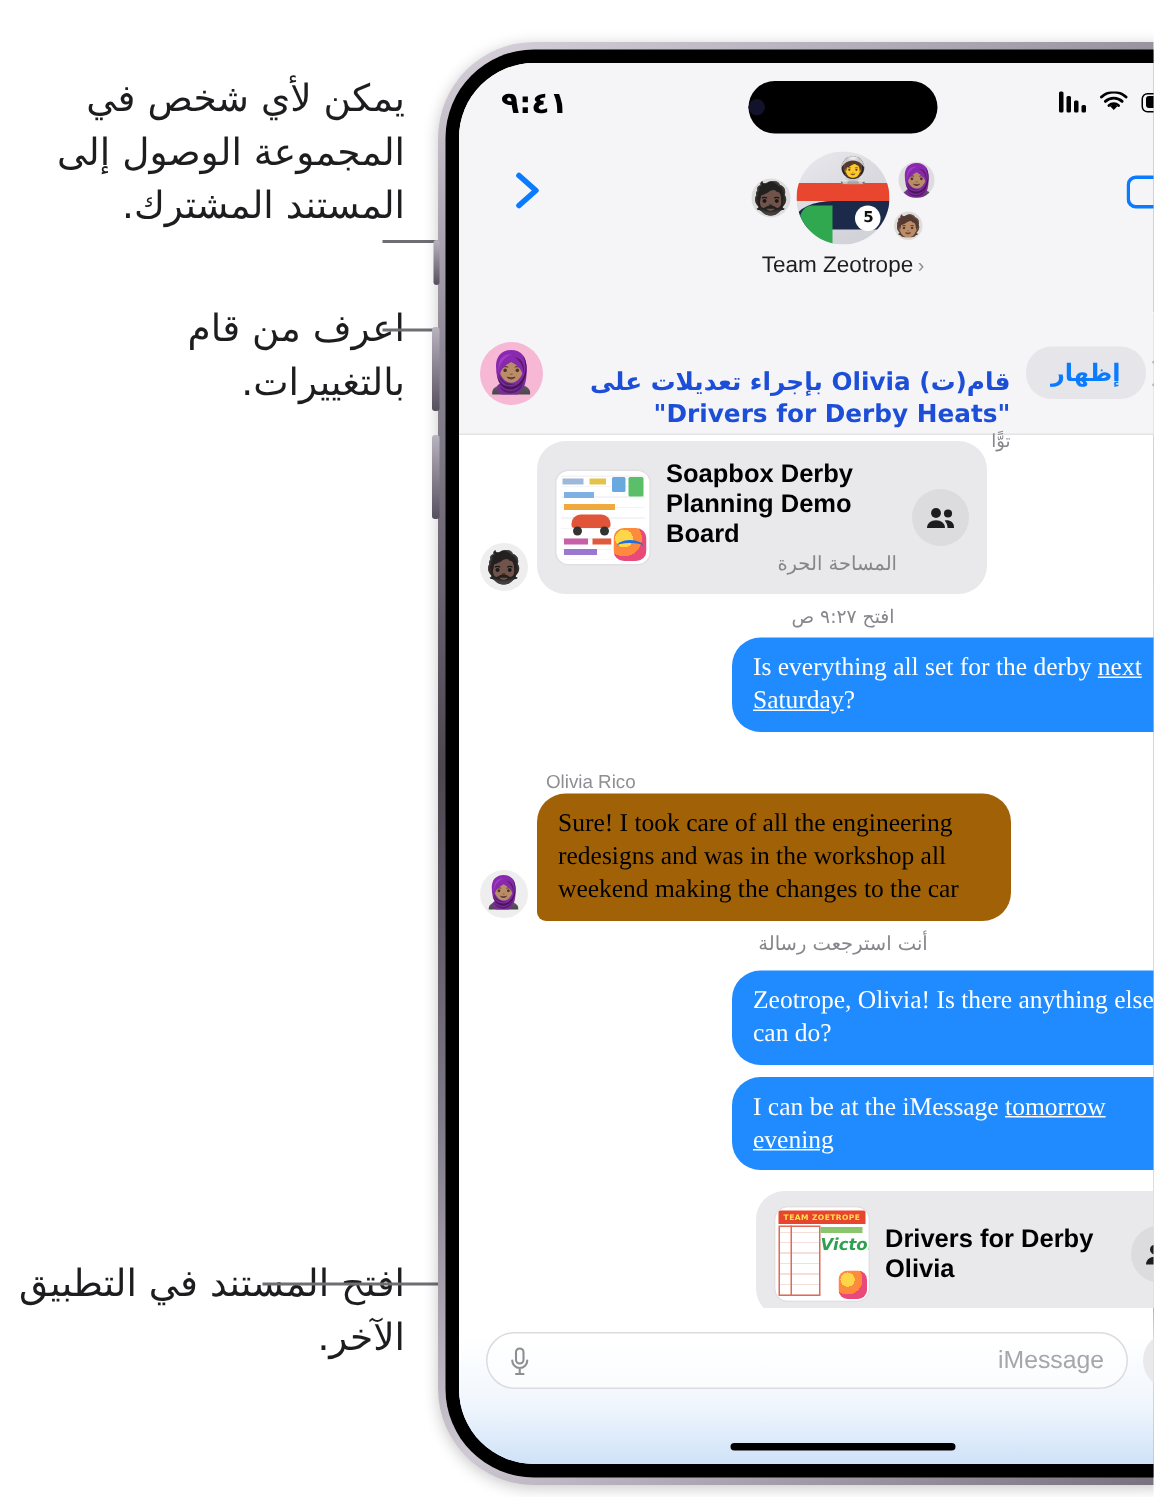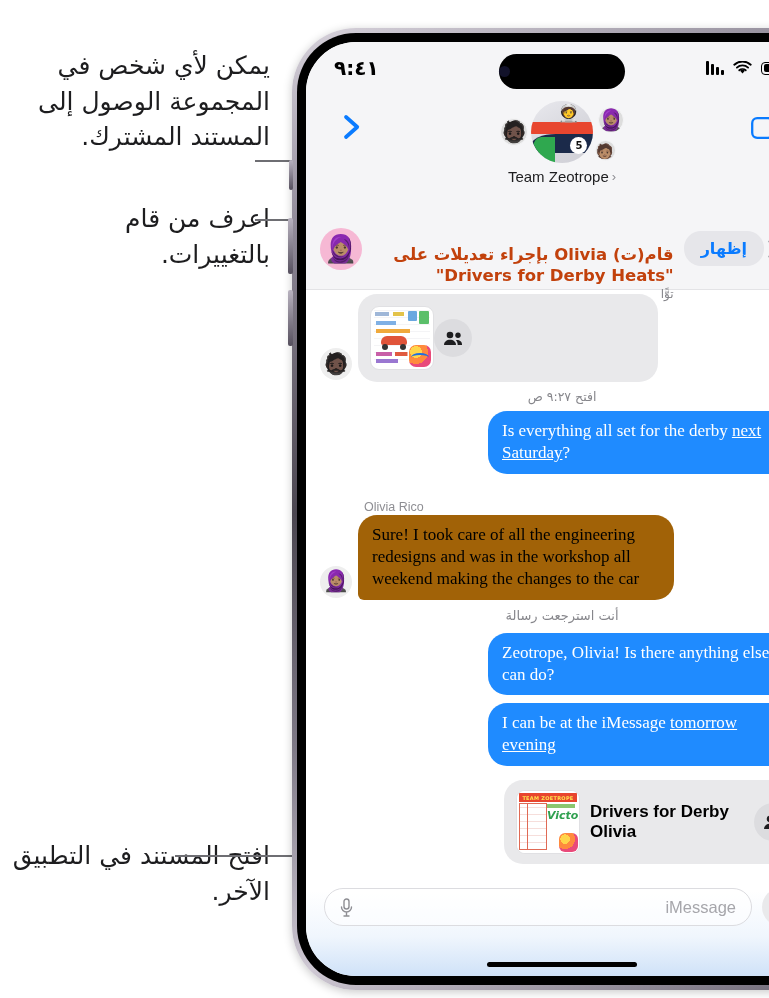--- a/index.html
+++ b/index.html
@@ -126,21 +126,21 @@
     position:absolute;top:166px;left:0;right:0;height:82px;
     background:#f5f5f7;
     display:flex;align-items:center;
     padding:0 16px 0 14px;box-sizing:border-box;
     z-index:6;
     border-bottom:1px solid #e3e3e6;
   }
   .collab-av{width:42px;height:42px;border-radius:50%;overflow:hidden;flex:0 0 auto;background:#f6b8d4;}
   .collab-text{flex:1 1 auto;padding:0 10px;text-align:right;direction:rtl;}
   .collab-title{
-    font-size:16.5px;line-height:1.3;color:#c2410c;font-weight:700;
+    font-size:16.5px;line-height:1.3;color:#1d4ed8;font-weight:700;
     font-family:"DejaVu Sans",sans-serif;
     margin-top:48px;
   }
   .collab-time{font-size:12px;color:#86868b;margin-top:1px;direction:rtl;}
   .collab-show{
     flex:0 0 auto;background:#e6e6ea;color:#0a7bff;
     border:0;border-radius:17px;padding:8px 17px;
     font-size:16px;font-weight:600;cursor:pointer;
     font-family:"DejaVu Sans",sans-serif;
   }
@@ -350,20 +350,24 @@
               <div style="position:absolute;left:29px;top:37px;width:6px;height:6px;border-radius:50%;background:#333;"></div>
               <div style="position:absolute;left:5px;top:45px;width:16px;height:4px;background:#c85fa8;"></div>
               <div style="position:absolute;left:24px;top:45px;width:14px;height:4px;background:#e05a3f;"></div>
               <div style="position:absolute;left:5px;top:52px;width:22px;height:4px;background:#9a77d1;"></div>
               <div style="position:absolute;right:2px;bottom:2px;width:22px;height:22px;border-radius:7px;background:#fff;box-shadow:0 0 0 1.5px #fff;overflow:hidden;">
                 <div style="width:100%;height:100%;background:radial-gradient(circle at 32% 32%,#ffd54a 0 28%,#ff8a3d 28% 56%,#e94a7a 56% 100%);position:relative;">
                   <div style="position:absolute;left:2px;top:8px;width:18px;height:7px;border-top:2.2px solid #1f6fe0;border-radius:50%;"></div>
                 </div>
               </div>
             </div>
+            <div class="doc-meta">
+              <div class="doc-title">Soapbox Derby Planning Demo Board</div>
+              <div class="doc-sub">المساحة الحرة</div>
+            </div>
             <div class="doc-people">
               <svg width="20" height="15" viewBox="0 0 20 15" fill="#1d1d1f">
                 <circle cx="7" cy="4" r="3.3"></circle>
                   <circle cx="15" cy="4.3" r="2.7"></circle>
                 <path d="M1 14c0-3.2 2.7-5.2 6-5.2S13 10.8 13 14z"></path>
                 <path d="M14 8.9c2.8 0 5 1.7 5 4.4v.7h-4.3c0-2-.7-3.7-1.9-4.9.4-.1.8-.2 1.2-.2z"></path>
               </svg>
             </div>
           </div>
         </div>

